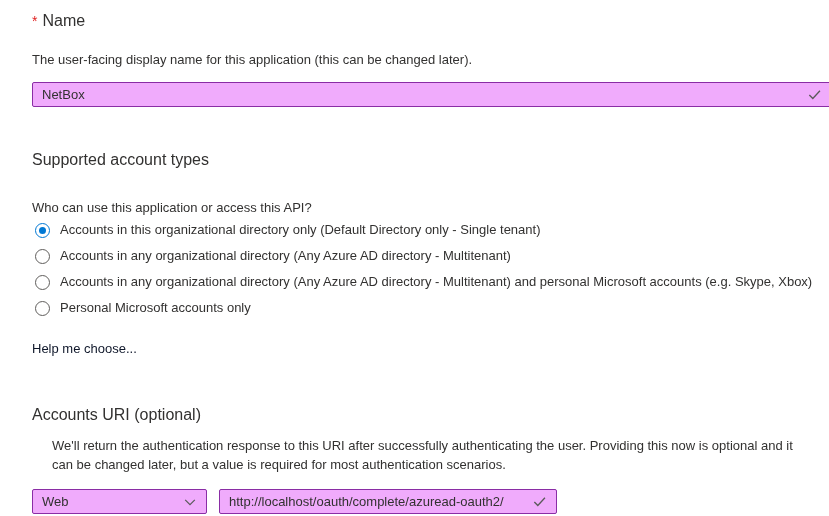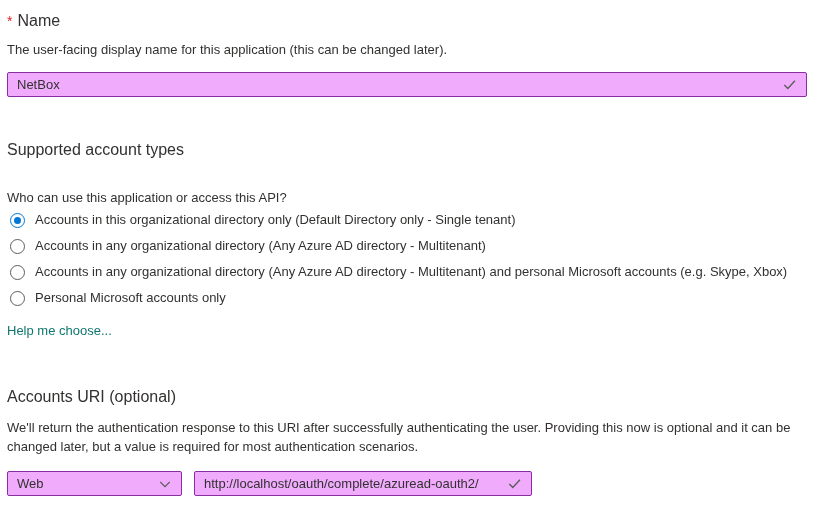--- a/index.html
+++ b/index.html
@@ -5,38 +5,38 @@
   * { box-sizing: border-box; }
   html, body { margin: 0; padding: 0; }
   body {
     width: 829px;
     height: 516px;
     background: #ffffff;
     font-family: "Liberation Sans", sans-serif;
     color: #323130;
     overflow: hidden;
   }
-  .container { padding: 10px 14px 0 7px; }
+  .container { padding: 10px 14px 0 32px; }
 
   .section-title {
     font-size: 16px;
     font-weight: 400;
     color: #323130;
     line-height: 21px;
   }
   .required {
     color: #e02020;
     margin-right: 5px;
     font-size: 14px;
   }
   .desc {
     font-size: 13px;
     line-height: 19px;
     color: #323130;
-    margin-top: 8px;
+    margin-top: 18px;
     max-width: 801px;
   }
 
   
   .field {
     height: 25px;
     border: 1px solid #8a2da5;
     border-radius: 2px;
     background: #f0abfc;
     display: flex;
@@ -73,30 +73,30 @@
     justify-content: center;
     background: #fff;
   }
   .radio-row.selected .radio-outer { border-color: #0078d4; }
   .radio-dot { width: 7px; height: 7px; border-radius: 50%; background: transparent; }
   .radio-row.selected .radio-dot { background: #0078d4; }
   .radio-label { font-size: 13px; line-height: 18px; white-space: nowrap; }
 
   .help-link {
     display: inline-block;
-    margin-top: 12px;
+    margin-top: 20px;
     font-size: 13px;
-    color: #0f766e;
+    color: #0f172a;
     text-decoration: none;
     cursor: pointer;
   }
 
   
   .redirect-section { margin-top: 47px; }
-  .redirect-desc { margin-top: 11px; }
+  .redirect-desc { margin-top: 11px; margin-left: 20px; }
   .uri-row { display: flex; align-items: center; margin-top: 15px; }
   .platform-select { width: 175px; cursor: pointer; }
   .uri-input { width: 338px; margin-left: 12px; }
 
   svg.glyph { display: block; }
 </style>
 </head>
 <body>
 
 <div class="container">

